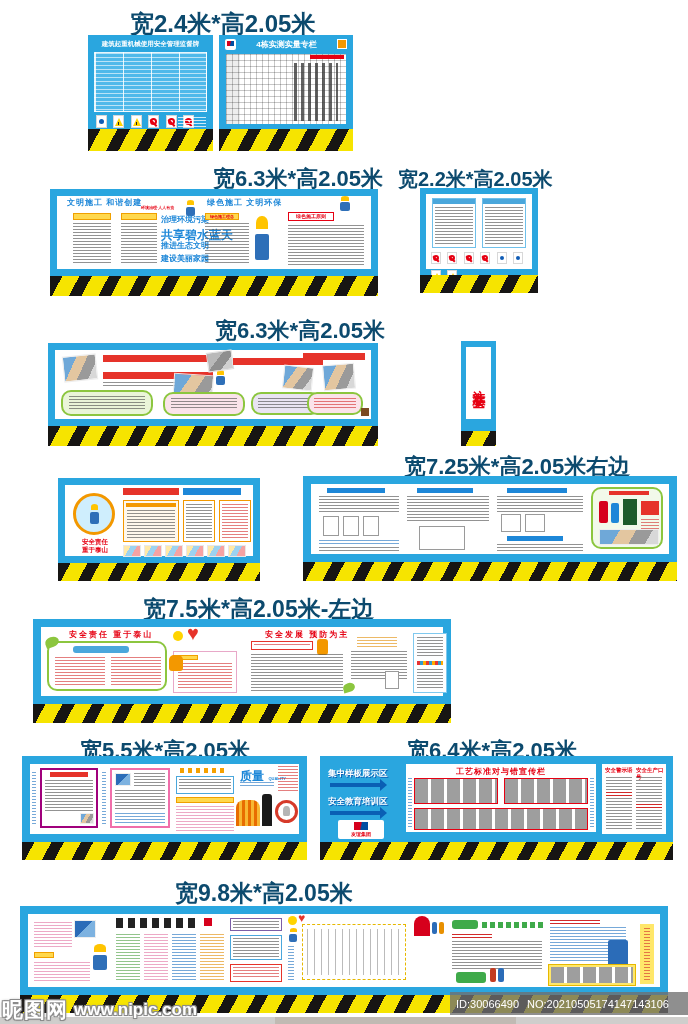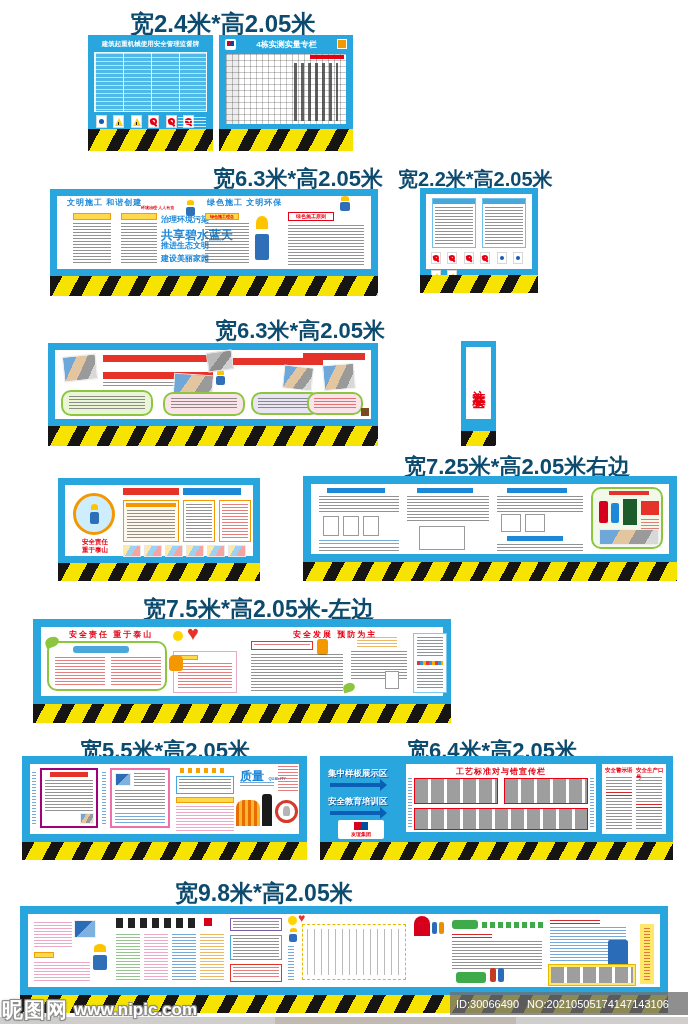--- a/index.html
+++ b/index.html
@@ -259,21 +259,21 @@
         <div class="tlr" style="left:62px;top:14px;width:50px;height:30px;"></div>
         <div class="p" style="left:-4px;top:-6px;width:14px;height:10px;background:#8cc63f;border-radius:50% 50% 50% 0;transform:rotate(-20deg);"></div>
       </div>
       <div class="p" style="left:132px;top:4px;width:10px;height:10px;background:#ffd400;border-radius:50%;"></div>
       <div class="heart p" style="left:146px;top:-4px;font-size:20px;line-height:20px;"></div>
       <div class="p" style="left:132px;top:24px;width:64px;height:42px;border:1px solid #e8a8c8;background:#fff;">
         <div class="yellowbar" style="left:4px;top:3px;width:20px;height:5px;"></div>
         <div class="tlr" style="left:4px;top:11px;right:4px;bottom:4px;"></div>
       </div>
       <div class="p" style="left:128px;top:28px;width:14px;height:16px;background:#f39800;border-radius:5px 5px 3px 3px;"></div>
-      <div class="p redtxt" style="left:224px;top:2px;font-size:8px;letter-spacing:2px;margin-left:28px;">安全发展 预防为主</div>
+      <div class="p redtxt" style="left:224px;top:2px;font-size:8px;letter-spacing:2px;">安全发展 预防为主</div>
       <div class="p" style="left:210px;top:14px;width:62px;height:9px;border:1px solid #e6332a;">
         <div class="tlr" style="left:2px;top:2px;right:2px;bottom:2px;"></div>
       </div>
       <div class="p" style="left:276px;top:12px;width:11px;height:16px;background:#f39800;border-radius:3px;"></div>
       <div class="tl" style="left:210px;top:27px;width:92px;height:38px;"></div>
       <div class="tlo" style="left:316px;top:10px;width:40px;height:10px;"></div>
       <div class="tl" style="left:310px;top:24px;width:56px;height:30px;"></div>
       <div class="phw" style="left:344px;top:44px;width:14px;height:18px;"></div>
       <div class="p" style="left:302px;top:56px;width:12px;height:9px;background:#8cc63f;border-radius:50% 50% 50% 0;transform:rotate(-15deg);"></div>
       <div class="p" style="left:372px;top:6px;width:34px;height:60px;border:1px solid #7fc9ef;background:#fdfeff;">

